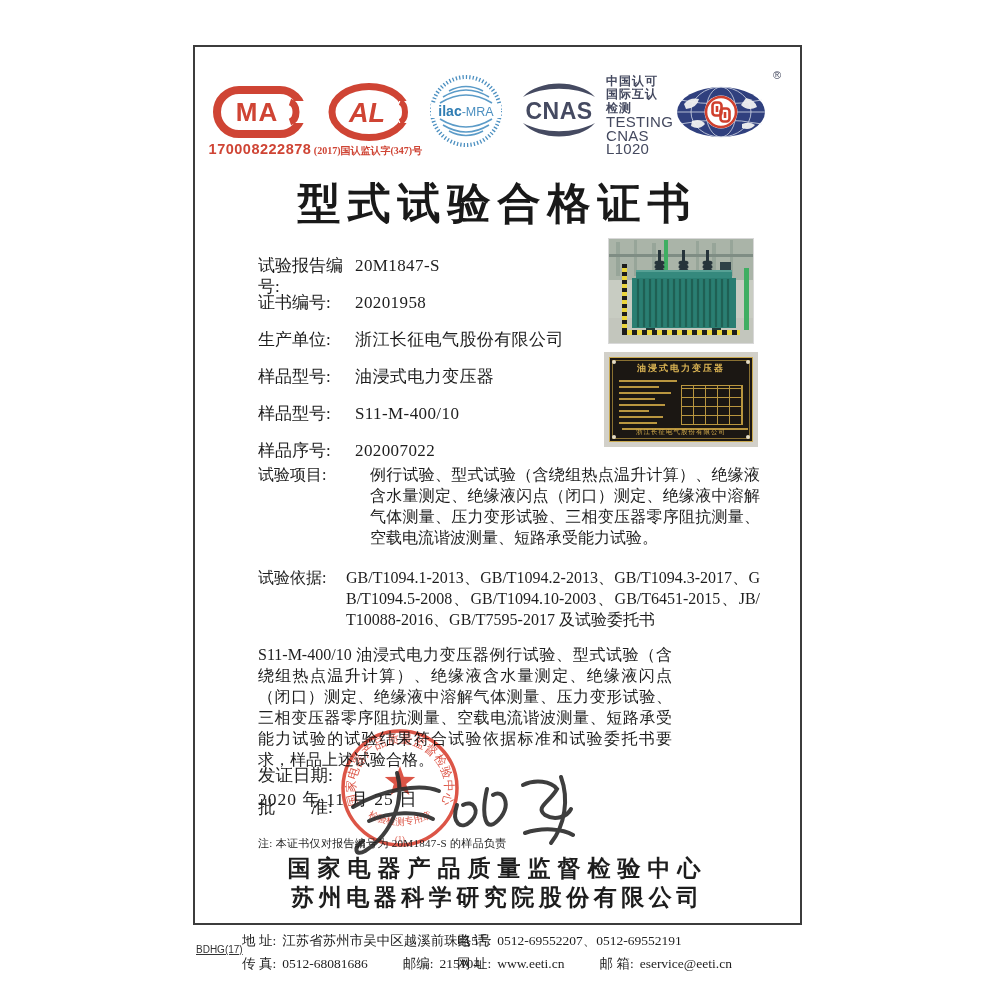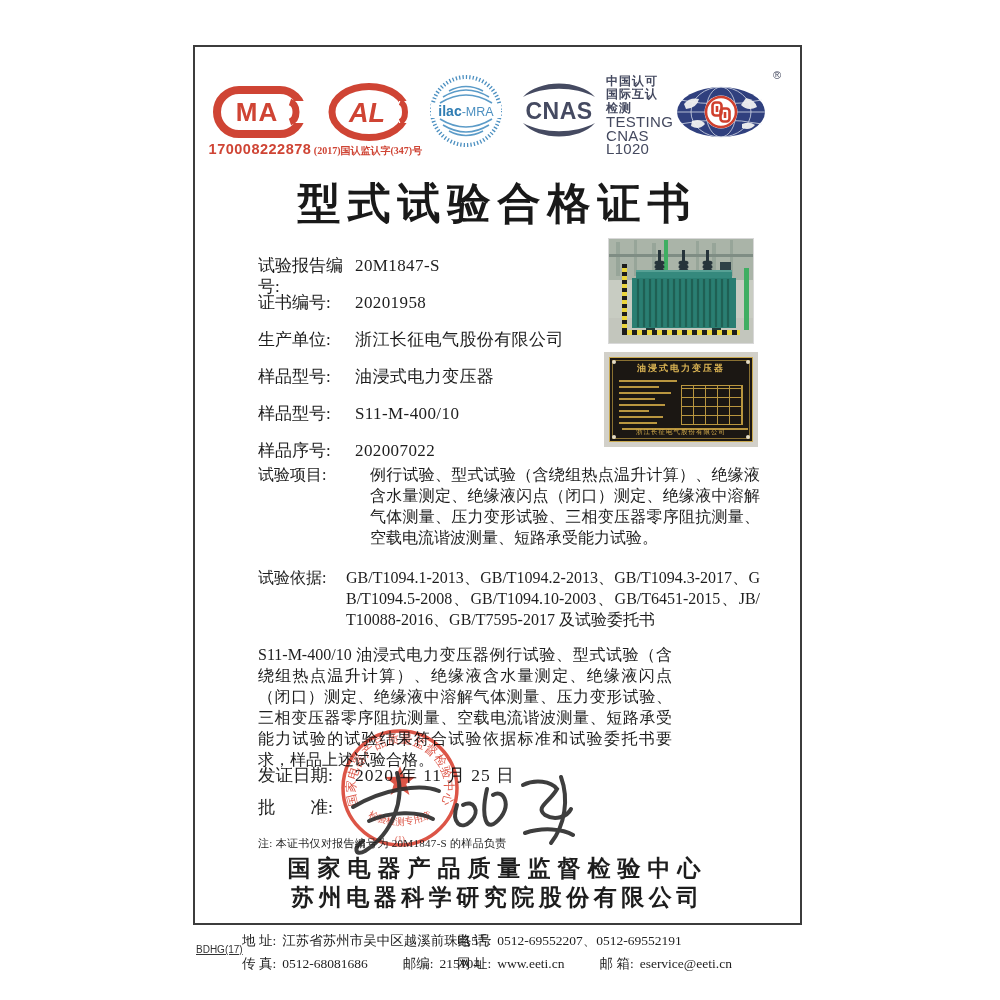--- a/index.html
+++ b/index.html
@@ -25,21 +25,21 @@
   .frow .lab{width:97px;flex:none;}
   .frow .val{letter-spacing:.4px;}
   
   .paras{left:63px;top:417px;width:502px;}
   .para{display:flex;font-size:16px;line-height:21px;}
   .para .lab{width:88px;flex:none;}
   .para .txt{width:414px;word-break:break-all;text-align:justify;}
   .para.p1{margin-bottom:19px;gap:24px;}
   .para.p2{margin-bottom:14px;}
   
-  .issue{left:63px;top:716px;display:flex;font-size:17.5px;}
+  .issue{left:63px;top:716px;display:flex;font-size:17.5px;flex-direction:column;}
   .issue .lab{width:97px;flex:none;}
   .issue .val{letter-spacing:1px;}
   .approve{left:63px;top:748px;display:flex;font-size:17.5px;justify-content:center;}
   .approve .lab{width:97px;flex:none;}
   .note{left:63px;top:789px;font-size:11px;letter-spacing:.3px;}
   .org1{left:0;top:806px;width:100%;text-align:center;font-size:23px;font-weight:600;letter-spacing:7px;}
   .org2{left:0;top:835px;width:100%;text-align:center;font-size:23px;font-weight:600;letter-spacing:4.5px;}
   
   .photo1{left:413px;top:191px;width:146px;height:106px;}
   .plate-photo{left:409px;top:305px;width:154px;height:95px;background:#d2d0c9;box-sizing:border-box;padding:5px;}

